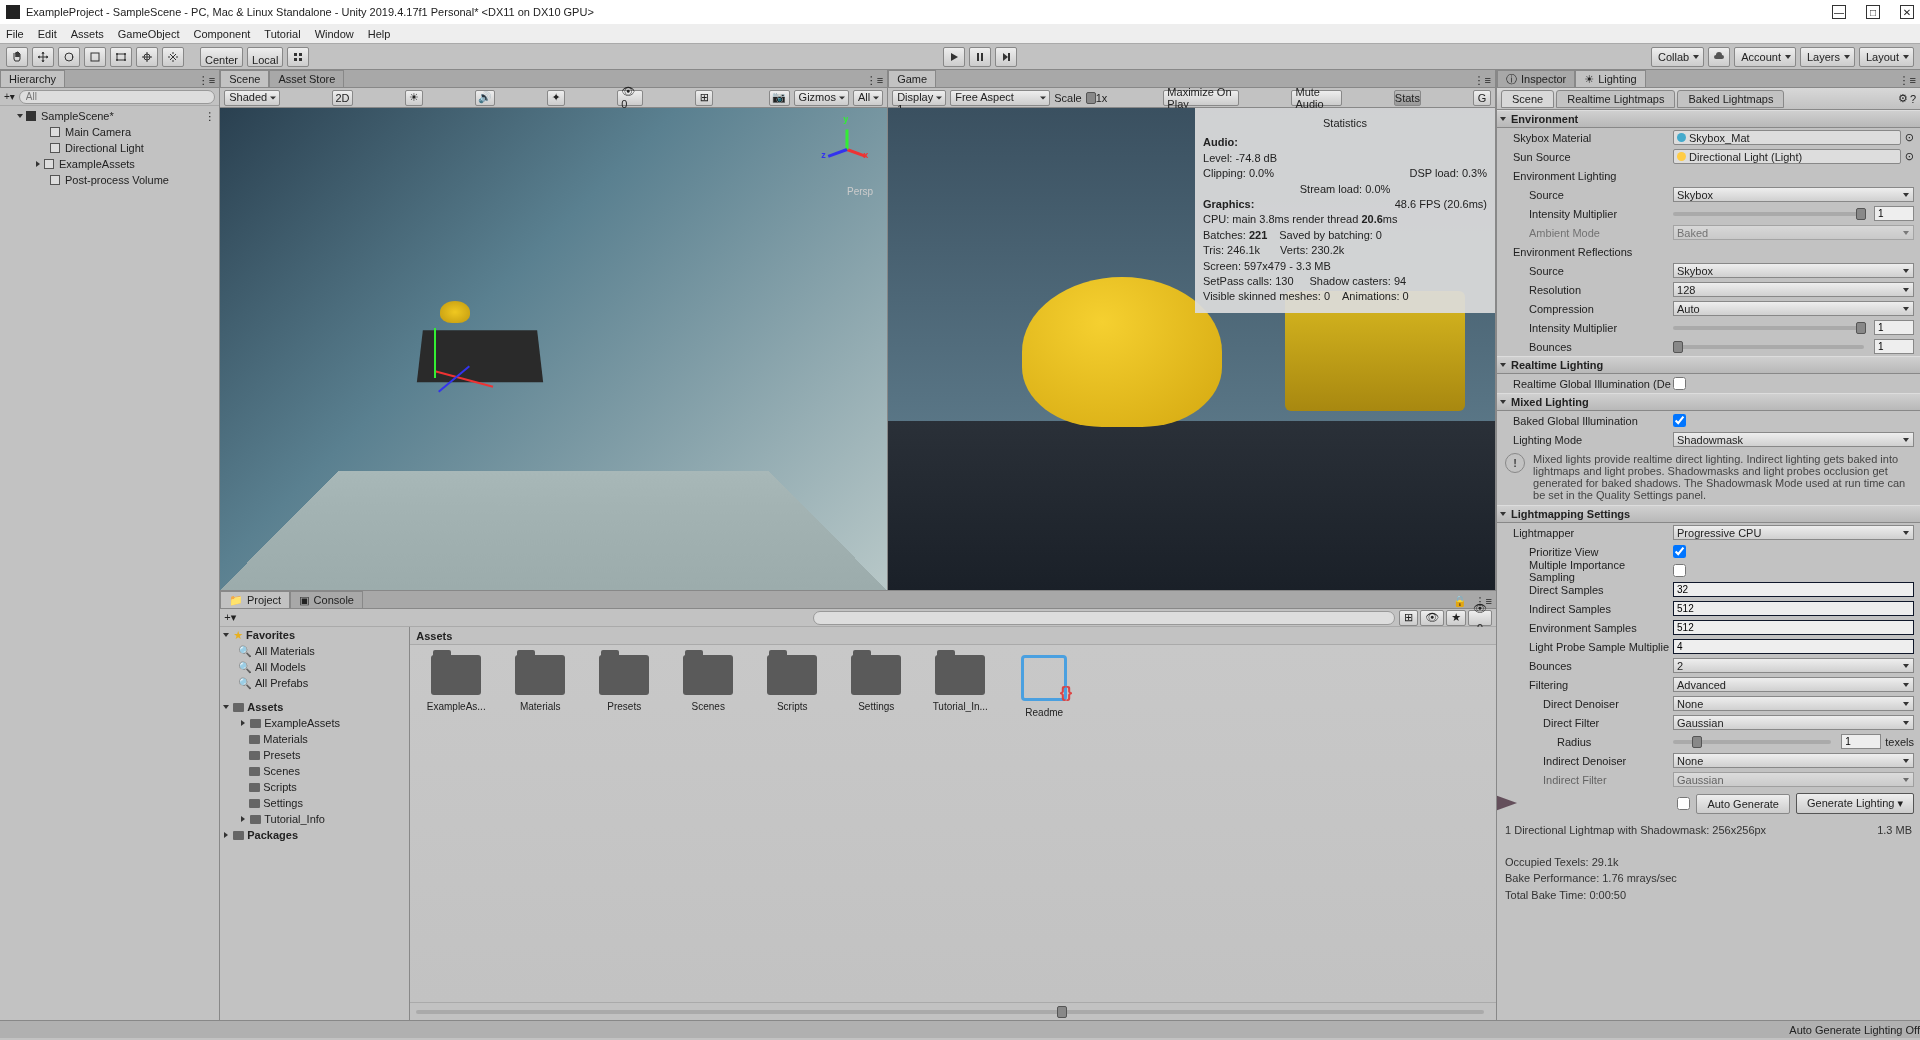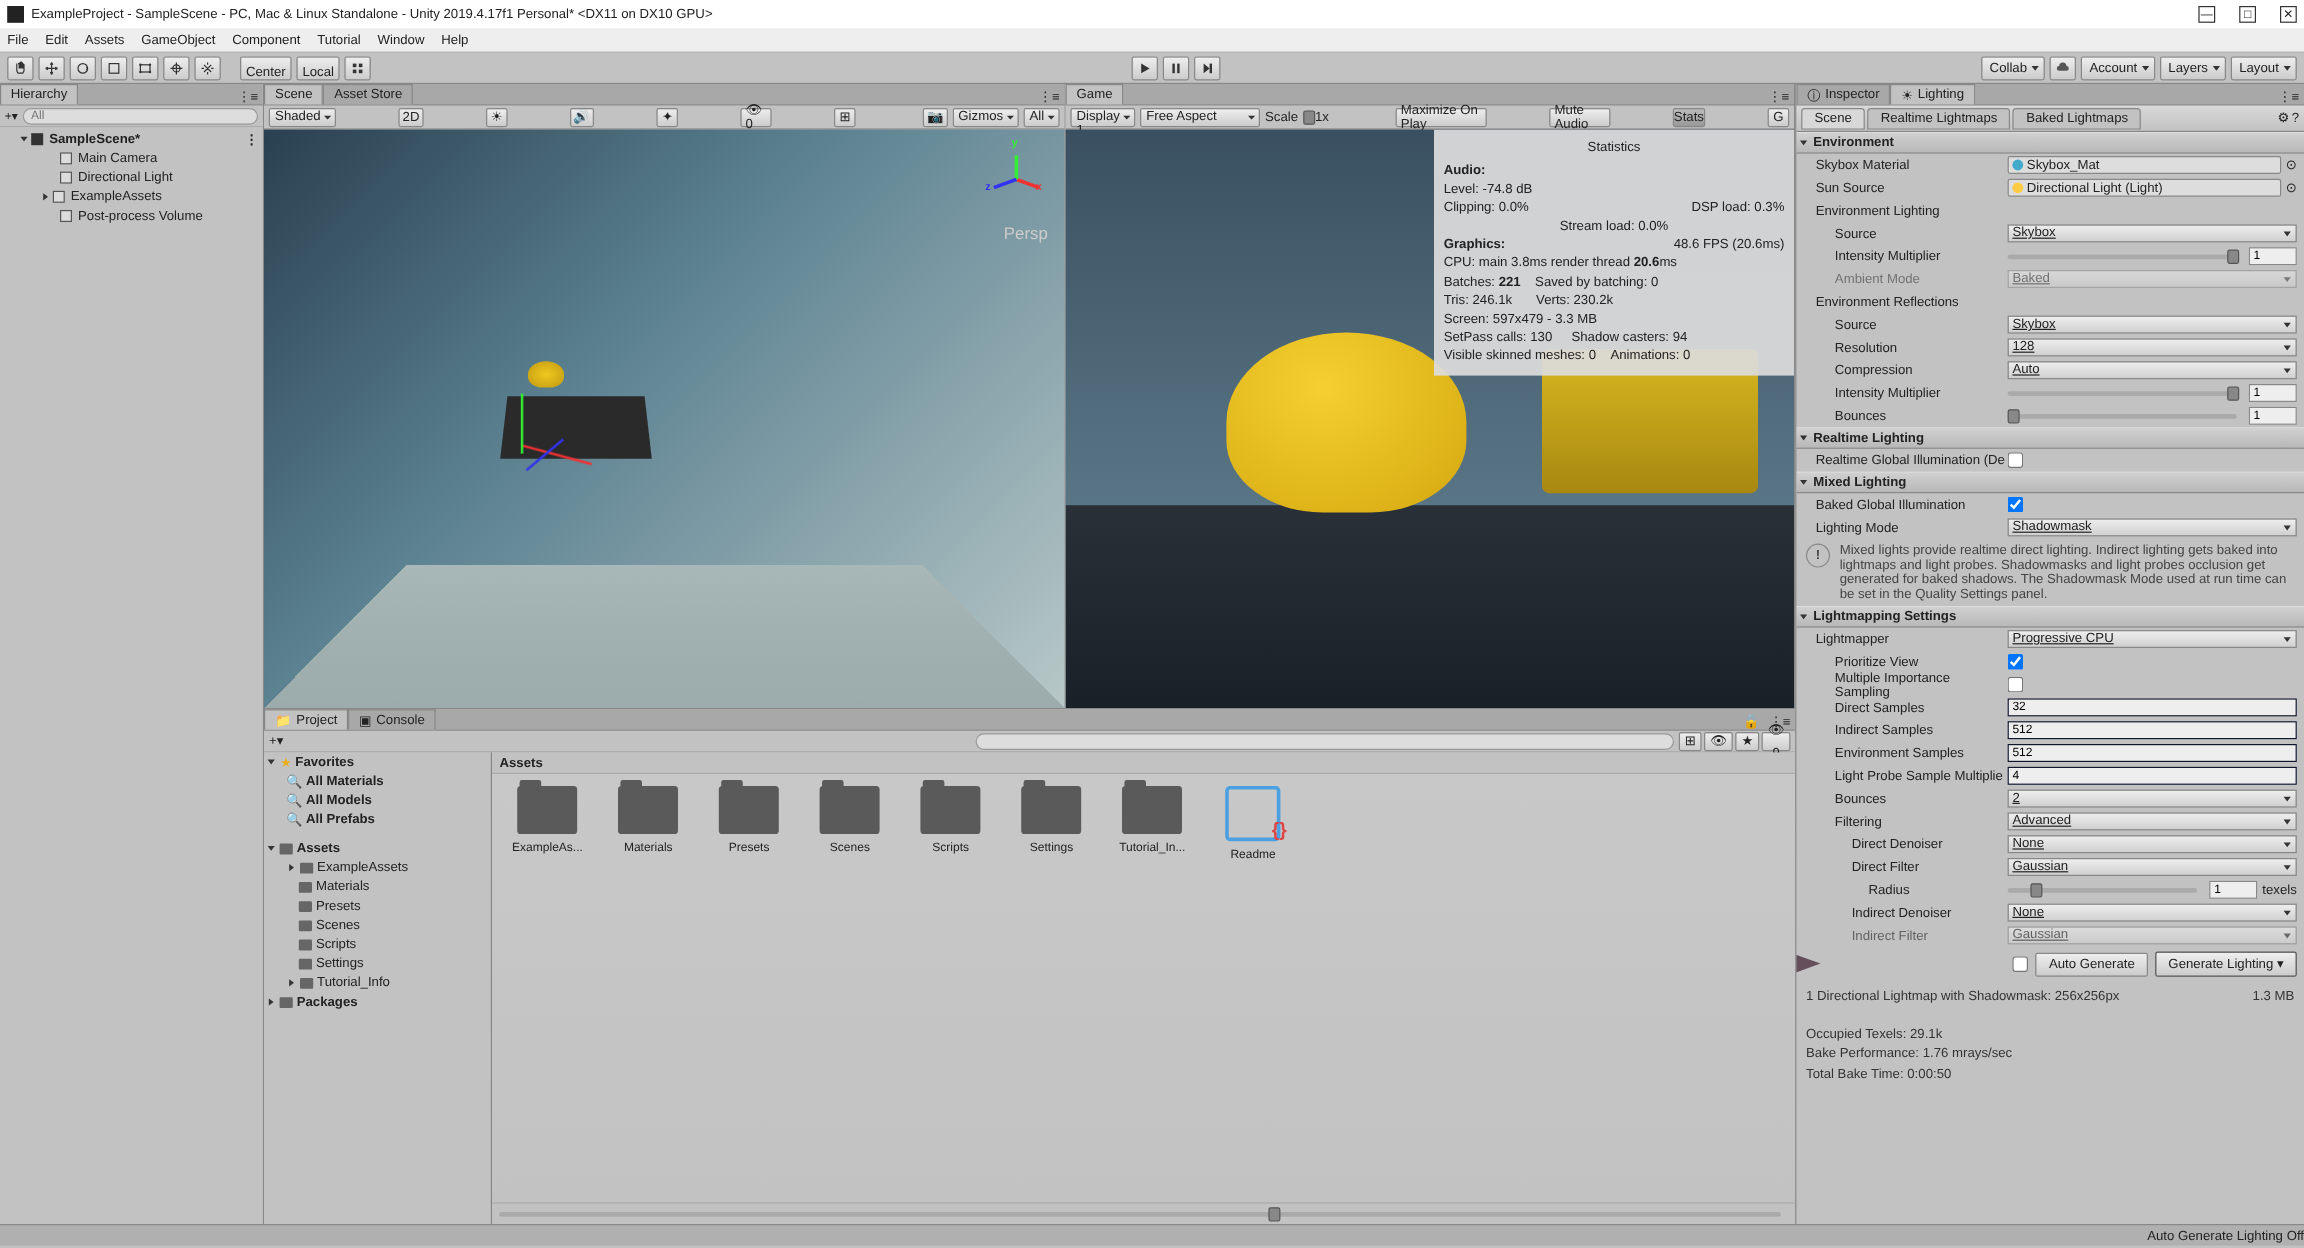--- a/index.html
+++ b/index.html
@@ -24,21 +24,21 @@
 .panel-tab { background:#c2c2c2; border:1px solid #888; border-bottom:none; height:17px; padding:1px 8px; display:flex; align-items:center; gap:4px; font-size:11px; }
 .panel-tab.inactive { background:#a8a8a8; }
 .panel-body { background:#c2c2c2; flex:1; overflow:hidden; }
 
 
 .hierarchy { width:270px; border-right:1px solid #888; }
 .search-row { display:flex; align-items:center; height:18px; padding:1px 4px; gap:4px; border-bottom:1px solid #aaa; background:#c2c2c2; }
 .search-row input { flex:1; height:14px; border:1px solid #999; border-radius:7px; padding:0 6px; font-size:10px; background:#ddd; }
 .tree { padding:2px 0; }
 .tree-row { display:flex; align-items:center; height:16px; padding:0 4px; gap:2px; }
-.indent1 { padding-left:18px;font-weight:bold; }
+.indent1 { padding-left:18px; }
 .indent2 { padding-left:36px; }
 .indent3 { padding-left:50px; }
 .tri { width:0; height:0; border-left:4px solid #333; border-top:3px solid transparent; border-bottom:3px solid transparent; margin-right:2px; }
 .tri.open { transform:rotate(90deg); }
 .cube-ic { width:10px; height:10px; border:1px solid #555; background:#ddd; }
 
 
 .center { flex:1; display:flex; flex-direction:column; }
 .viewports { flex:1; display:flex; }
 .viewport { flex:1; display:flex; flex-direction:column; border-right:1px solid #888; }
@@ -83,21 +83,21 @@
 .insp-tab.active { background:#d8d8d8; }
 .section-hdr { background:linear-gradient(#d0d0d0,#b8b8b8); height:18px; display:flex; align-items:center; padding:0 4px; gap:4px; font-weight:bold; border-top:1px solid #ddd; border-bottom:1px solid #888; }
 .prop-row { display:flex; align-items:center; height:19px; padding:0 6px; }
 .prop-label { width:170px; padding-left:10px; }
 .prop-label.sub { padding-left:26px; }
 .prop-label.sub2 { padding-left:40px; }
 .prop-field { flex:1; display:flex; align-items:center; gap:4px; }
 .prop-field input[type=text], .prop-field .fld { flex:1; height:15px; background:#eee; border:1px solid #0f172a; padding:0 3px; font-size:10px; }
 .prop-field .obj-fld { flex:1; height:15px; background:#ddd; border:1px solid #888; padding:0 3px; font-size:10px; display:flex; align-items:center; gap:3px; border-radius:2px; }
 .prop-field .obj-fld .dot { width:9px; height:9px; border-radius:50%; }
-.prop-field .sel { flex:1; height:15px; background:linear-gradient(#eee,#d0d0d0); border:1px solid #888; padding:0 3px; font-size:10px; position:relative; display:flex; align-items:flex-start;text-decoration:underline; }
+.prop-field .sel { flex:1; height:15px; background:linear-gradient(#eee,#d0d0d0); border:1px solid #888; padding:0 3px; font-size:10px; position:relative; display:flex; align-items:flex-end; }
 .prop-field .sel::after { content:''; position:absolute; right:4px; top:50%; transform:translateY(-50%); border-left:3px solid transparent; border-right:3px solid transparent; border-top:4px solid #333; }
 .slider { flex:1; height:4px; background:#aaa; border-radius:2px; position:relative; margin-right:6px; }
 .slider .thumb { position:absolute; width:10px; height:12px; background:#888; border:1px solid #555; border-radius:2px; top:-4px; }
 .numbox { width:40px; height:15px; background:#eee; border:1px solid #888; padding:0 3px; font-size:10px; }
 .chk { width:13px; height:13px; }
 .info-box { display:flex; gap:8px; padding:4px 8px; font-size:10px; color:#444; }
 .info-box .iicon { width:20px; height:20px; border:1px solid #888; border-radius:50%; display:flex; align-items:center; justify-content:center; font-weight:bold; flex-shrink:0; }
 .gen-row { display:flex; align-items:center; padding:4px 6px; gap:6px; justify-content:flex-end; }
 .gen-btn { background:linear-gradient(#eee,#ccc); border:1px solid #888; padding:3px 10px; border-radius:2px; }
 .gen-btn.primary { border:1px solid #555; }
@@ -310,21 +310,21 @@
           <div style="position:absolute;left:30%;top:45%;width:120px;height:60px;background:#2a2a2a;transform:perspective(300px) rotateX(30deg)"></div>
           <div style="position:absolute;left:33%;top:40%;width:30px;height:22px;background:radial-gradient(#f0c820,#c09810);border-radius:50% 50% 40% 40%"></div>
           <div class="gizmo">
             <div class="axis x"></div>
               <div class="axis y"></div>
               <div class="axis z"></div>
             <span class="lbl" style="color:#3e3;top:-4px;left:26px">y</span>
             <span class="lbl" style="color:#e33;top:32px;left:46px">x</span>
             <span class="lbl" style="color:#33e;top:32px;left:4px">z</span>
           </div>
-          <span style="position:absolute;top:78px;right:14px;color:#ccc;font-size:14px">Persp</span>
+          <span style="position:absolute;top:78px;right:14px;color:#ccc;font-size:10px">Persp</span>
 
           <div style="position:absolute;left:32%;top:56%;">
             <div style="position:absolute;width:60px;height:2px;background:#e33;transform:rotate(15deg)"></div>
             <div style="position:absolute;width:2px;height:50px;background:#3e3;top:-50px"></div>
             <div style="position:absolute;width:40px;height:2px;background:#33e;transform:rotate(-40deg)"></div>
           </div>
         </div>
       </div>
 
       <div class="viewport">

